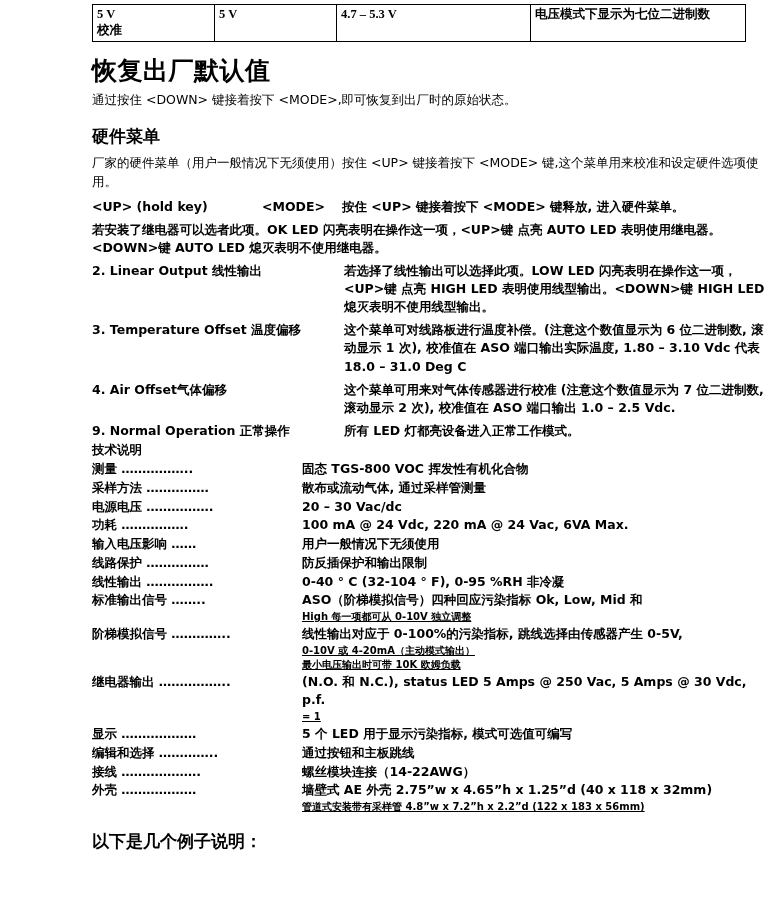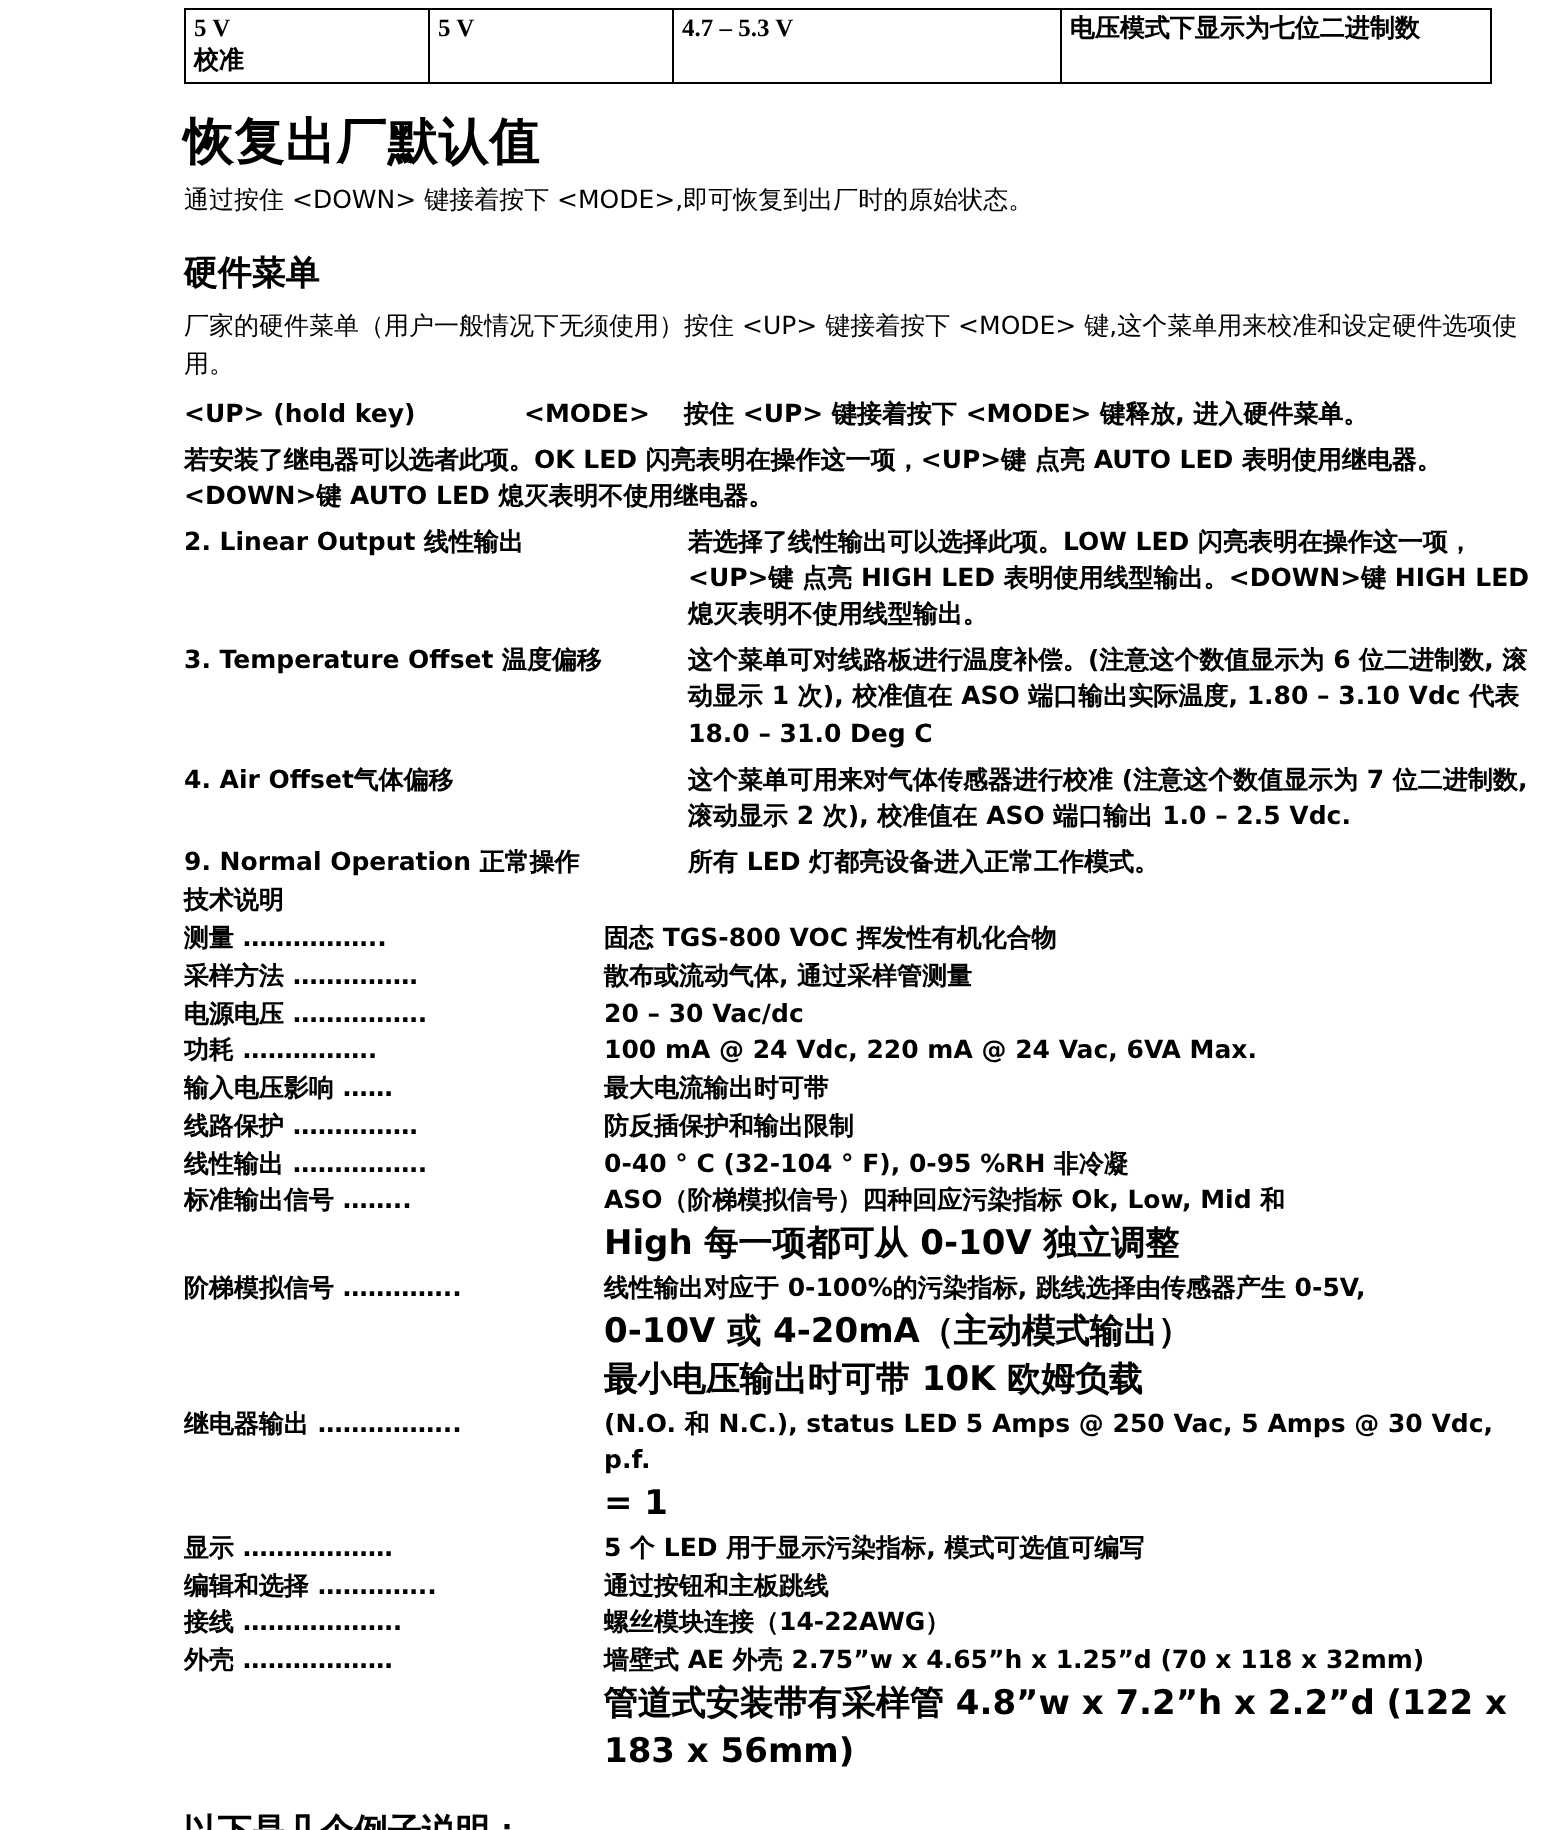--- a/index.html
+++ b/index.html
@@ -92,23 +92,24 @@
     overflow:hidden;
   }
   .spec-row .sv{
     font-family:"DejaVu Sans", sans-serif;
     font-weight:bold;
     flex:1 1 auto;
   }
   .cont{
     font-family:"DejaVu Sans", sans-serif;
     font-weight:bold;
-    font-size:17px;
+    font-size:10px;
     line-height:1.42;
     margin:0 0 0 210px;
+    text-decoration:underline;
   }
   .menu-item{
     display:flex;
     font-size:12.5px;
     line-height:1.45;
     margin:5px 0 0 0;
   }
   .menu-item .mlbl{
     font-family:"DejaVu Sans", sans-serif;
     font-weight:bold;
@@ -187,21 +188,21 @@
     <div class="spec-row">
       <div class="sl">电源电压 …………….</div>
       <div class="sv">20  –  30 Vac/dc</div>
     </div>
     <div class="spec-row">
       <div class="sl">功耗 ……………. </div>
       <div class="sv">100 mA @ 24 Vdc, 220 mA @ 24 Vac, 6VA Max.</div>
     </div>
     <div class="spec-row">
       <div class="sl">输入电压影响 ……</div>
-      <div class="sv">最大电流输出时可带</div>
+      <div class="sv">用户一般情况下无须使用</div>
     </div>
     <div class="spec-row">
       <div class="sl">线路保护 ……………</div>
       <div class="sv">防反插保护和输出限制</div>
     </div>
     <div class="spec-row">
       <div class="sl">线性输出 …………….</div>
       <div class="sv">0-40 ° C (32-104 ° F), 0-95 %RH 非冷凝</div>
     </div>
     <div class="spec-row">
@@ -231,20 +232,20 @@
     <div class="spec-row">
       <div class="sl">编辑和选择 …………..</div>
       <div class="sv">通过按钮和主板跳线</div>
     </div>
     <div class="spec-row">
       <div class="sl">接线 ……………….</div>
       <div class="sv">螺丝模块连接（14-22AWG）</div>
     </div>
     <div class="spec-row">
       <div class="sl">外壳 ……………… </div>
-      <div class="sv">墙壁式 AE 外壳 2.75”w x 4.65”h x 1.25”d (70 x 118 x 32mm)</div>
+      <div class="sv">墙壁式 AE 外壳 2.75”w x 4.65”h x 1.25”d (40 x 118 x 32mm)</div>
     </div>
     <div class="cont">管道式安装带有采样管 4.8”w x 7.2”h x 2.2”d (122 x 183 x 56mm)</div>
 
     <h1 class="sec2">以下是几个例子说明：</h1>
 
   </div>
 </div>
 
 </body></html>

